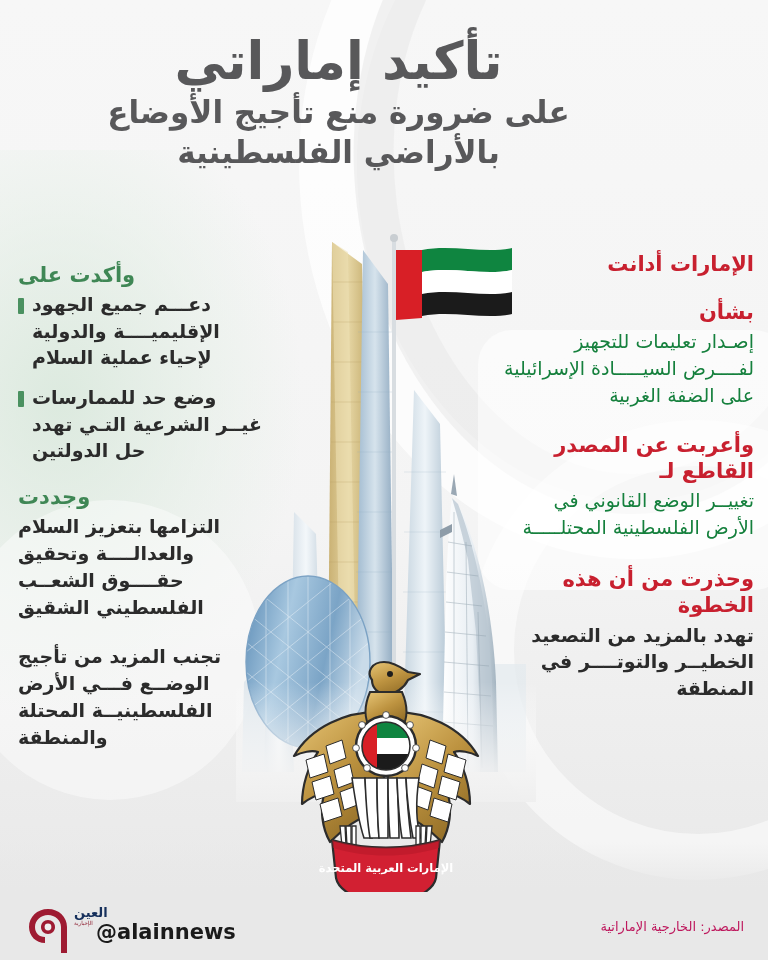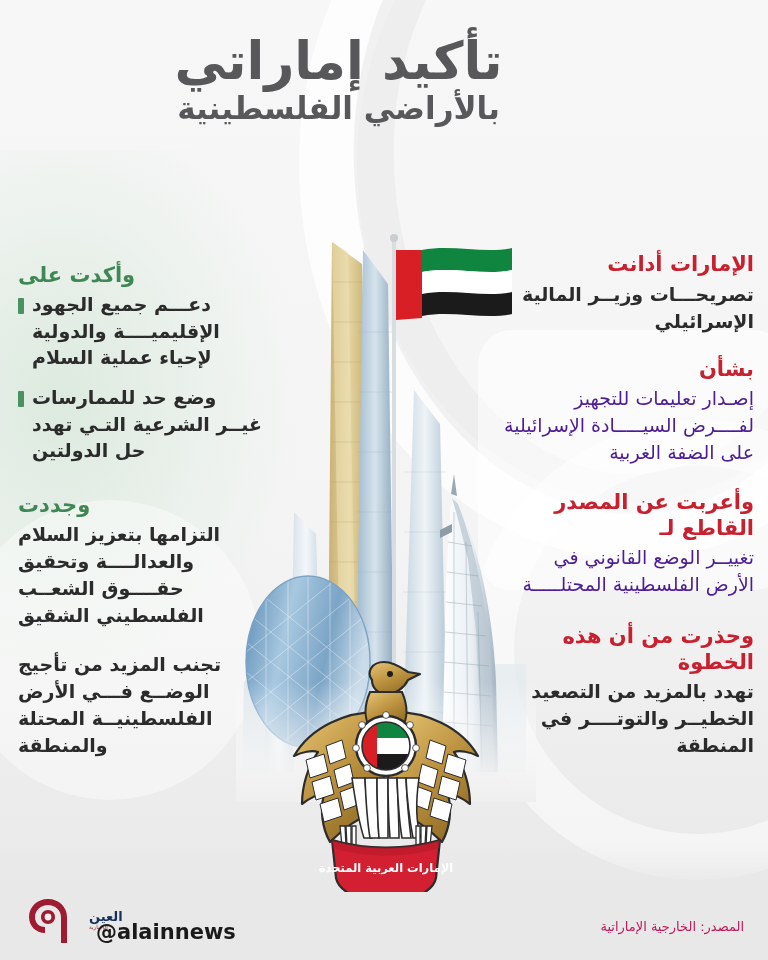--- a/index.html
+++ b/index.html
@@ -96,21 +96,21 @@
     line-height:1.25; margin-bottom:3px;
   }
   .h-red {
     color:#c8202f; font-size:21px; font-weight:bold;
     line-height:1.22; margin-bottom:3px;
   }
   .body-txt {
     color:#2b2b2b; font-size:19px; font-weight:bold;
     line-height:1.42;
   }
-  .body-txt.reg { font-weight:normal; color:#4c1d95; }
+  .body-txt.reg { font-weight:normal; color:#15803d; }
 
   
   .bul {
     display:flex; flex-direction:row-reverse;
     align-items:flex-start; gap:8px;
     margin-bottom:13px;
   }
   .bul:last-child { margin-bottom:0; }
   .bul-mark {
     flex:0 0 auto;
@@ -121,22 +121,22 @@
     flex:1 1 auto; text-align:left;
     color:#2b2b2b; font-size:19px; font-weight:bold; line-height:1.40;
   }
 
   
   #art { position:absolute; left:236px; top:212px; width:300px; height:680px; z-index:4; }
   #art svg { display:block; width:100%; height:100%; }
 
   
   .footer-logo {
-    position:absolute; left:26px; bottom:14px;
-    z-index:8; display:flex; align-items:center; gap:19px;
+    position:absolute; left:26px; bottom:4px;
+    z-index:8; display:flex; align-items:flex-start; gap:4px;
     direction:ltr;
   }
   .logo-mark { width:44px; height:50px; flex:0 0 auto; }
   .logo-text-wrap { display:flex; flex-direction:column; align-items:flex-start; padding-bottom:3px;}
   .logo-ar {
     font-size:13px; font-weight:bold; color:#16305c; line-height:1;
     direction:rtl; margin-bottom:1px;
   }
   .logo-sub { font-size:5.5px; color:#8d1b2d; letter-spacing:.3px; direction:rtl; }
   .handle {
@@ -159,20 +159,21 @@
   <div class="bg-layer bg-greenwash"></div>
   <div class="bg-layer bg-swoosh-a"></div>
   <div class="bg-layer bg-swoosh-b"></div>
   <div class="bg-layer bg-soft-rect"></div>
   <div class="bg-layer bg-soft-rect2"></div>
   <div class="bg-layer bg-arc-right"></div>
   <div class="bg-layer bg-bottomband"></div>
 
   <div class="title-block">
     <div class="t-line1">تأكيد إماراتي</div>
+    <div class="t-line2">على ضرورة منع تأجيج الأوضاع</div>
     <div class="t-line3">بالأراضي الفلسطينية</div>
   </div>
 
   <div id="art">
     <svg viewBox="0 0 300 680" xmlns="http://www.w3.org/2000/svg" aria-hidden="true">
       <defs>
         <linearGradient id="gGold" x1="0" y1="0" x2="1" y2="0">
           <stop offset="0" stop-color="#c9b072"></stop>
           <stop offset=".45" stop-color="#e5d5a3"></stop>
           <stop offset="1" stop-color="#bca25f"></stop>
@@ -419,35 +420,34 @@
       <div class="bul">
         <span class="bul-mark"></span>
         <span class="bul-txt">دعـــم جميع الجهود الإقليميــــة والدولية لإحياء عملية السلام</span>
       </div>
       <div class="bul">
         <span class="bul-mark"></span>
         <span class="bul-txt">وضع حد للممارسات غيــر الشرعية التـي تهدد حل الدولتين</span>
       </div>
     </div>
 
-    <div class="blk" style="margin-top:28px;">
+    <div class="blk" style="margin-top:20px;">
       <div class="h-green">وجددت</div>
       <div class="body-txt">التزامها بتعزيز السلام والعدالــــة وتحقيق حقــــوق الشعــب الفلسطيني الشقيق</div>
     </div>
 
     <div class="blk" style="margin-top:22px;">
       <div class="body-txt">تجنب المزيد من تأجيج الوضــع فـــي الأرض الفلسطينيــة المحتلة والمنطقة</div>
     </div>
   </div>
 
   <div class="col col-right">
 
     <div class="blk">
       <div class="h-red">الإمارات أدانت</div>
-      <div class="body-txt">تصريحـــات وزيــر المالية الإسرائيلي</div>
     </div>
 
     <div class="blk" style="margin-top:22px;">
       <div class="h-red">بشأن</div>
       <div class="body-txt reg">إصـدار تعليمات للتجهيز لفــــرض السيـــــادة الإسرائيلية على الضفة الغربية</div>
     </div>
 
     <div class="blk" style="margin-top:24px;">
       <div class="h-red">وأعربت عن المصدر القاطع لـ</div>
       <div class="body-txt reg">تغييــر الوضع القانوني في الأرض الفلسطينية المحتلـــــة</div>

